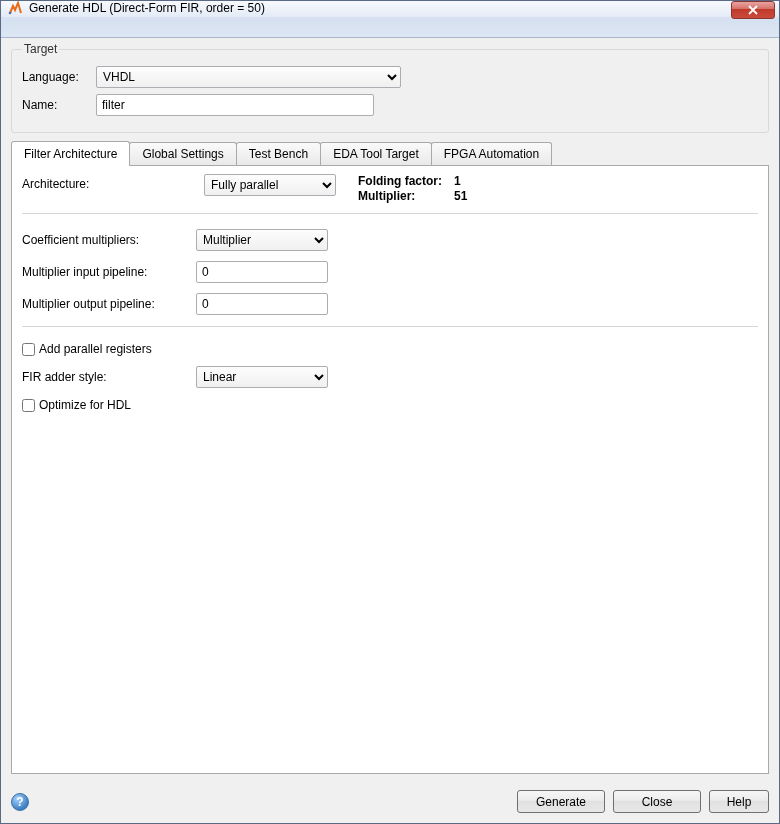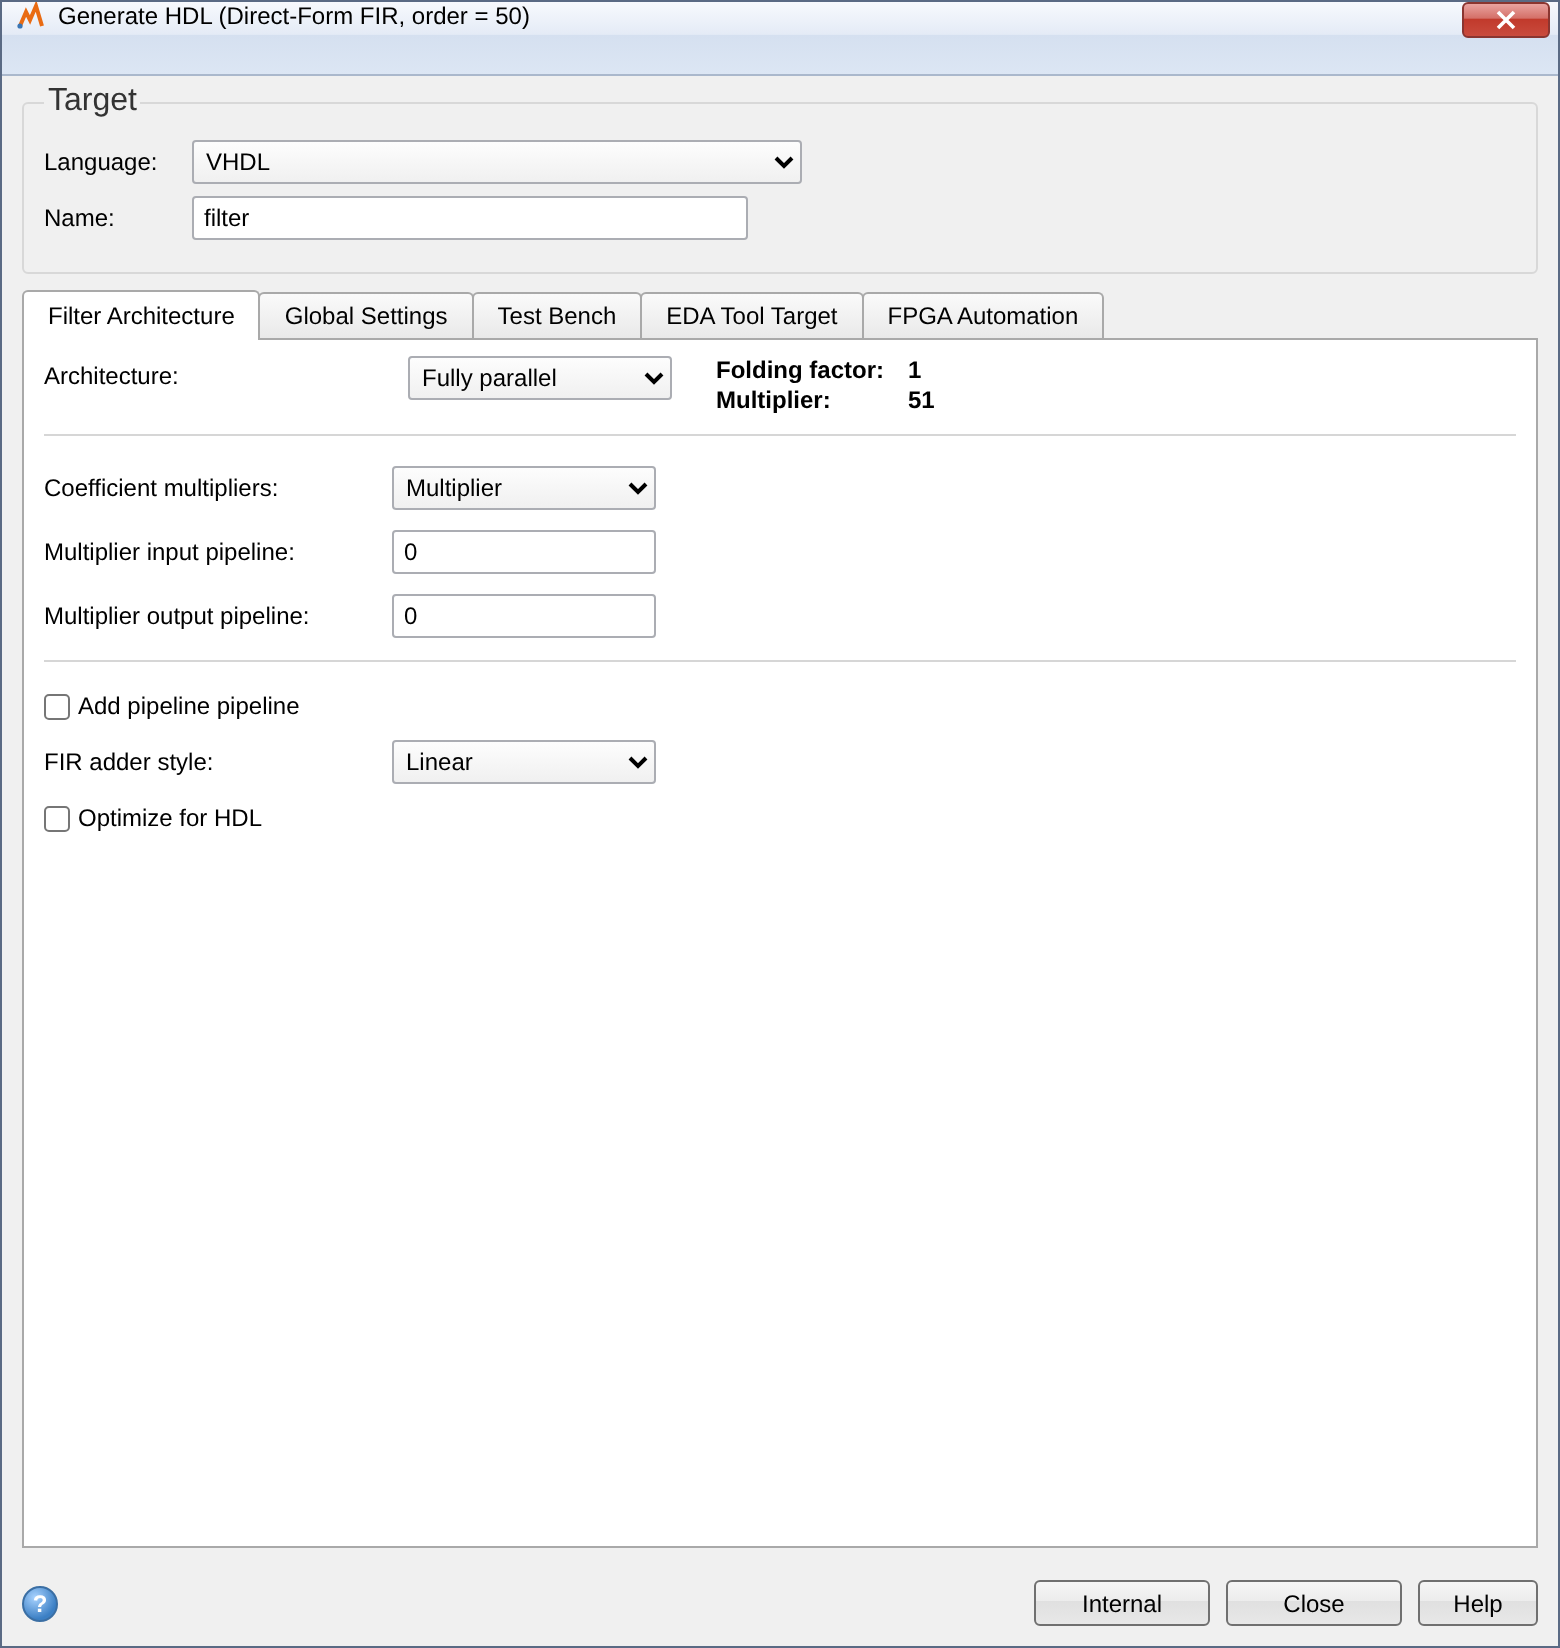--- a/index.html
+++ b/index.html
@@ -60,21 +60,21 @@
   fieldset.target {
     border: 1px solid #d8d8d8;
     border-radius: 3px;
     margin: 0 0 6px 0;
     padding: 4px 10px 10px 10px;
     background: #f0f0f0;
   }
   fieldset.target legend {
     padding: 0 2px;
     color: #333;
-    font-size: 16px;
+    font-size: 12px;
   }
   .form-row {
     display: flex;
     align-items: center;
     margin: 6px 0;
     gap: 6px;
   }
   .form-row label.col-label {
     width: 68px;
   }
@@ -276,21 +276,21 @@
       <div class="field-row">
         <span class="lbl">Multiplier output pipeline:</span>
         <input type="text" class="win" value="0" style="">
       </div>
 
       <hr class="sep">
 
       <div class="field-row">
         <span class="chk-wrap">
           <input type="checkbox" style="">
-          <span>Add pipeline pipeline</span>
+          <span>Add parallel registers</span>
         </span>
       </div>
 
       <div class="field-row">
         <span class="lbl">FIR adder style:</span>
         <select class="win">
           <option>Linear</option>
         </select>
       </div>
 
@@ -301,18 +301,18 @@
         </span>
       </div>
 
     </div>
 
   </div>
 
   <div class="footer">
     <div class="help-icon">?</div>
     <div class="spacer"></div>
-    <button class="win">Internal</button>
+    <button class="win">Generate</button>
     <button class="win">Close</button>
     <button class="win" style="min-width:60px">Help</button>
   </div>
 
 </div>
 
 </body></html>

